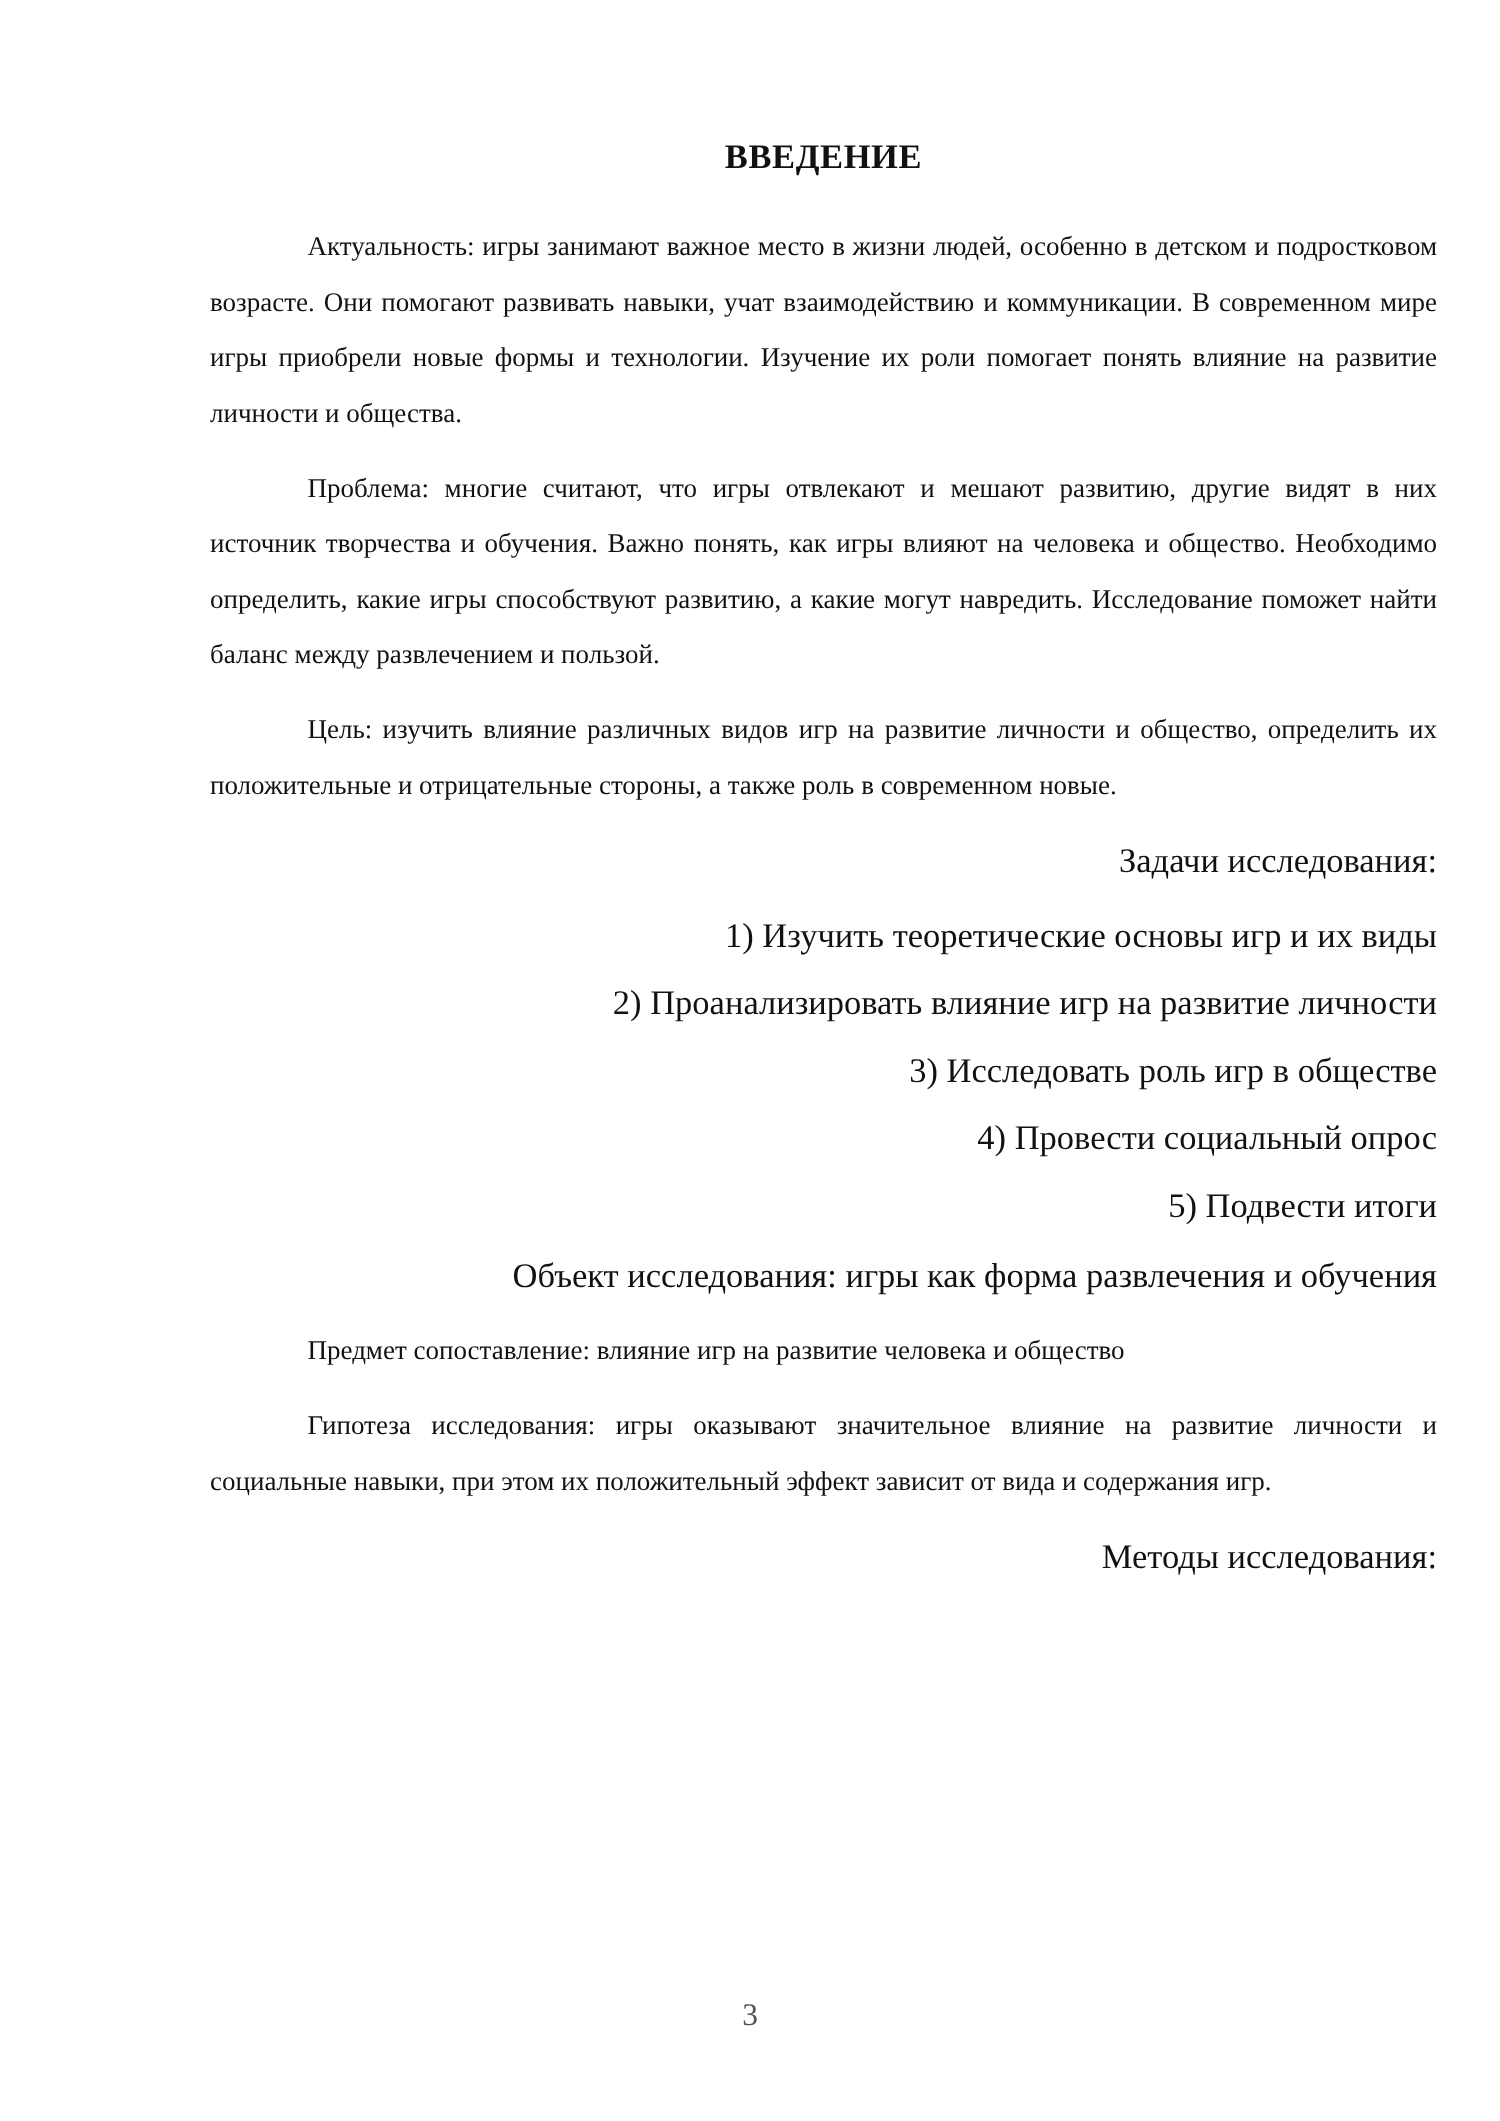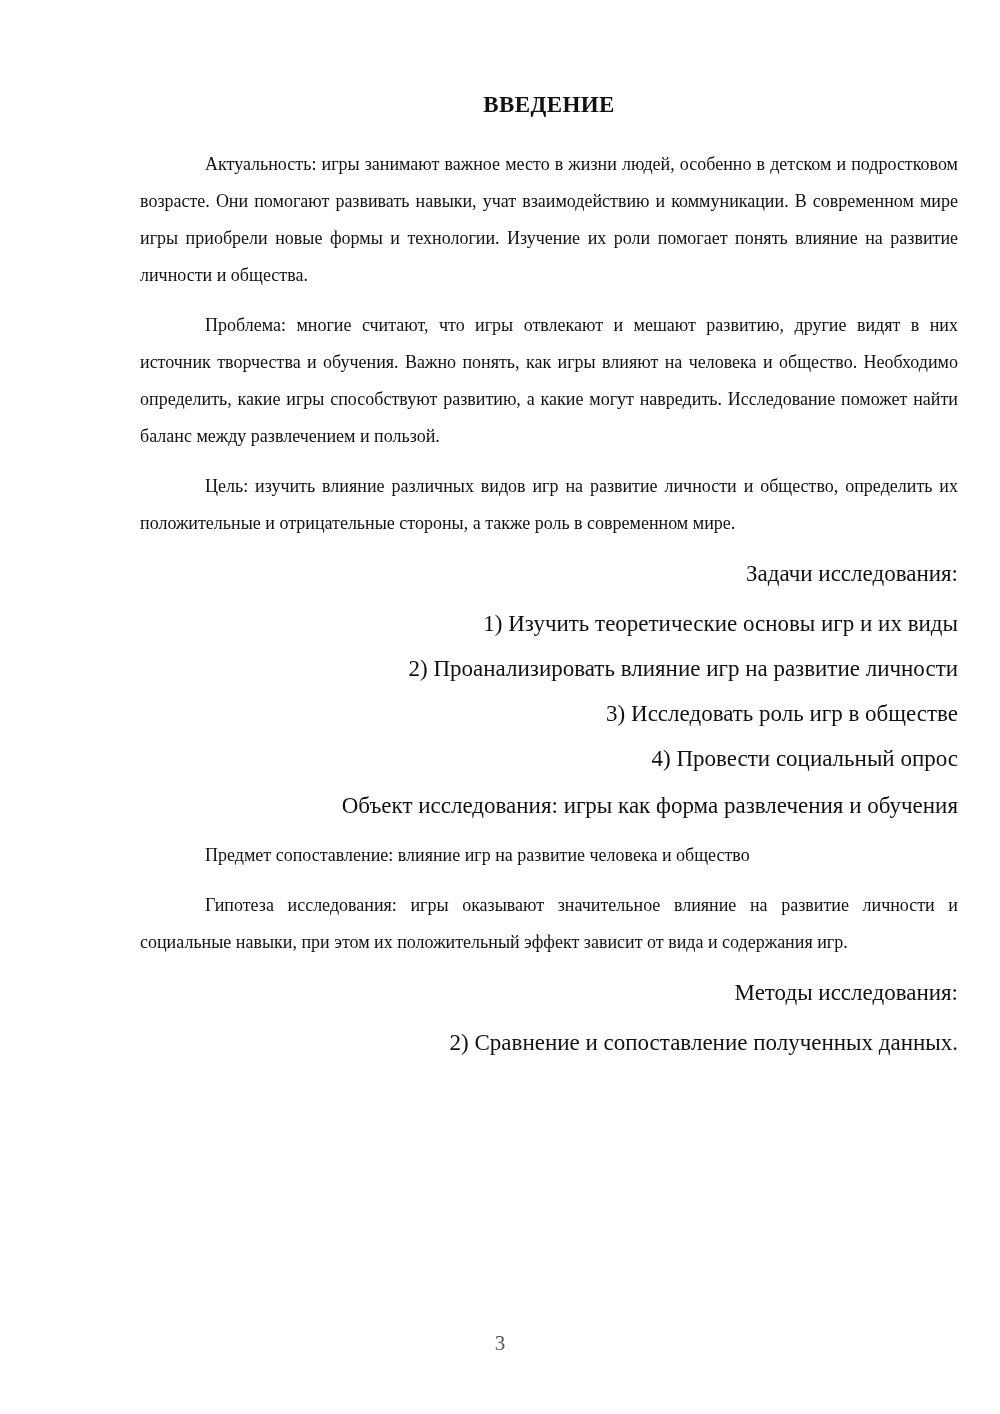--- a/index.html
+++ b/index.html
@@ -97,40 +97,40 @@
 <div class="page">
 
   <div class="content">
 
     <h1 class="doc-title">ВВЕДЕНИЕ</h1>
 
     <p class="para">Актуальность: игры занимают важное место в жизни людей, особенно в детском и подростковом возрасте. Они помогают развивать навыки, учат взаимодействию и коммуникации. В современном мире игры приобрели новые формы и технологии. Изучение их роли помогает понять влияние на развитие личности и общества.</p>
 
     <p class="para">Проблема: многие считают, что игры отвлекают и мешают развитию, другие видят в них источник творчества и обучения. Важно понять, как игры влияют на человека и общество. Необходимо определить, какие игры способствуют развитию, а какие могут навредить. Исследование поможет найти баланс между развлечением и пользой.</p>
 
-    <p class="para">Цель: изучить влияние различных видов игр на развитие личности и общество, определить их положительные и отрицательные стороны, а также роль в современном мире.</p>
+    <p class="para">Цель: изучить влияние различных видов игр на развитие личности и общество, определить их положительные и отрицательные стороны, а также роль в современном новые.</p>
 
     <p class="para-plain">Задачи исследования:</p>
 
     <ul class="list">
       <li class="list-item">1) Изучить теоретические основы игр и их виды</li>
       <li class="list-item">2) Проанализировать влияние игр на развитие личности</li>
       <li class="list-item">3) Исследовать роль игр в обществе</li>
       <li class="list-item">4) Провести социальный опрос</li>
+      <li class="list-item">5) Подвести итоги</li>
     </ul>
 
     <p class="para-plain">Объект исследования: игры как форма развлечения и обучения</p>
 
     <p class="para">Предмет сопоставление: влияние игр на развитие человека и общество</p>
 
     <p class="para">Гипотеза исследования: игры оказывают значительное влияние на развитие личности и социальные навыки, при этом их положительный эффект зависит от вида и содержания игр.</p>
 
     <p class="para-plain">Методы исследования:</p>
 
     <ul class="list">
-      <li class="list-item">2) Сравнение и сопоставление полученных данных.</li>
     </ul>
 
   </div>
 
   <div class="page-number">3</div>
 
 </div>
 
 </body></html>

